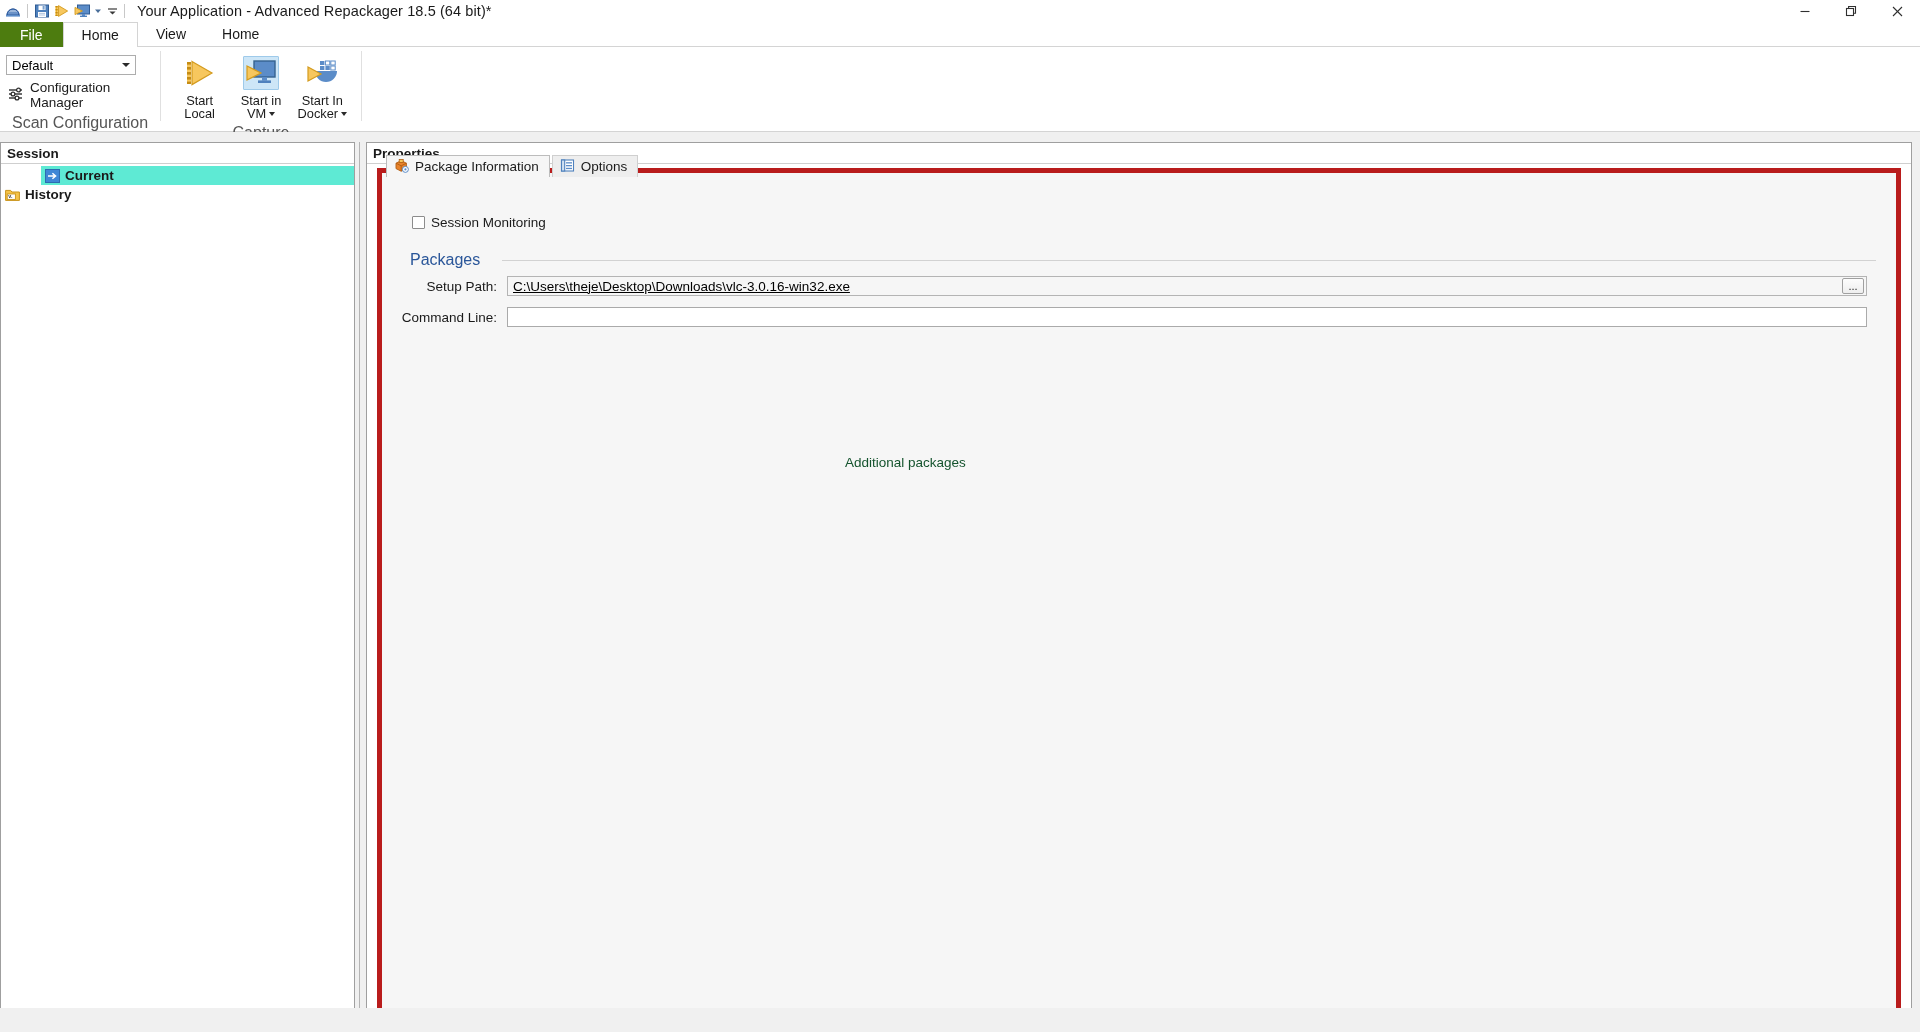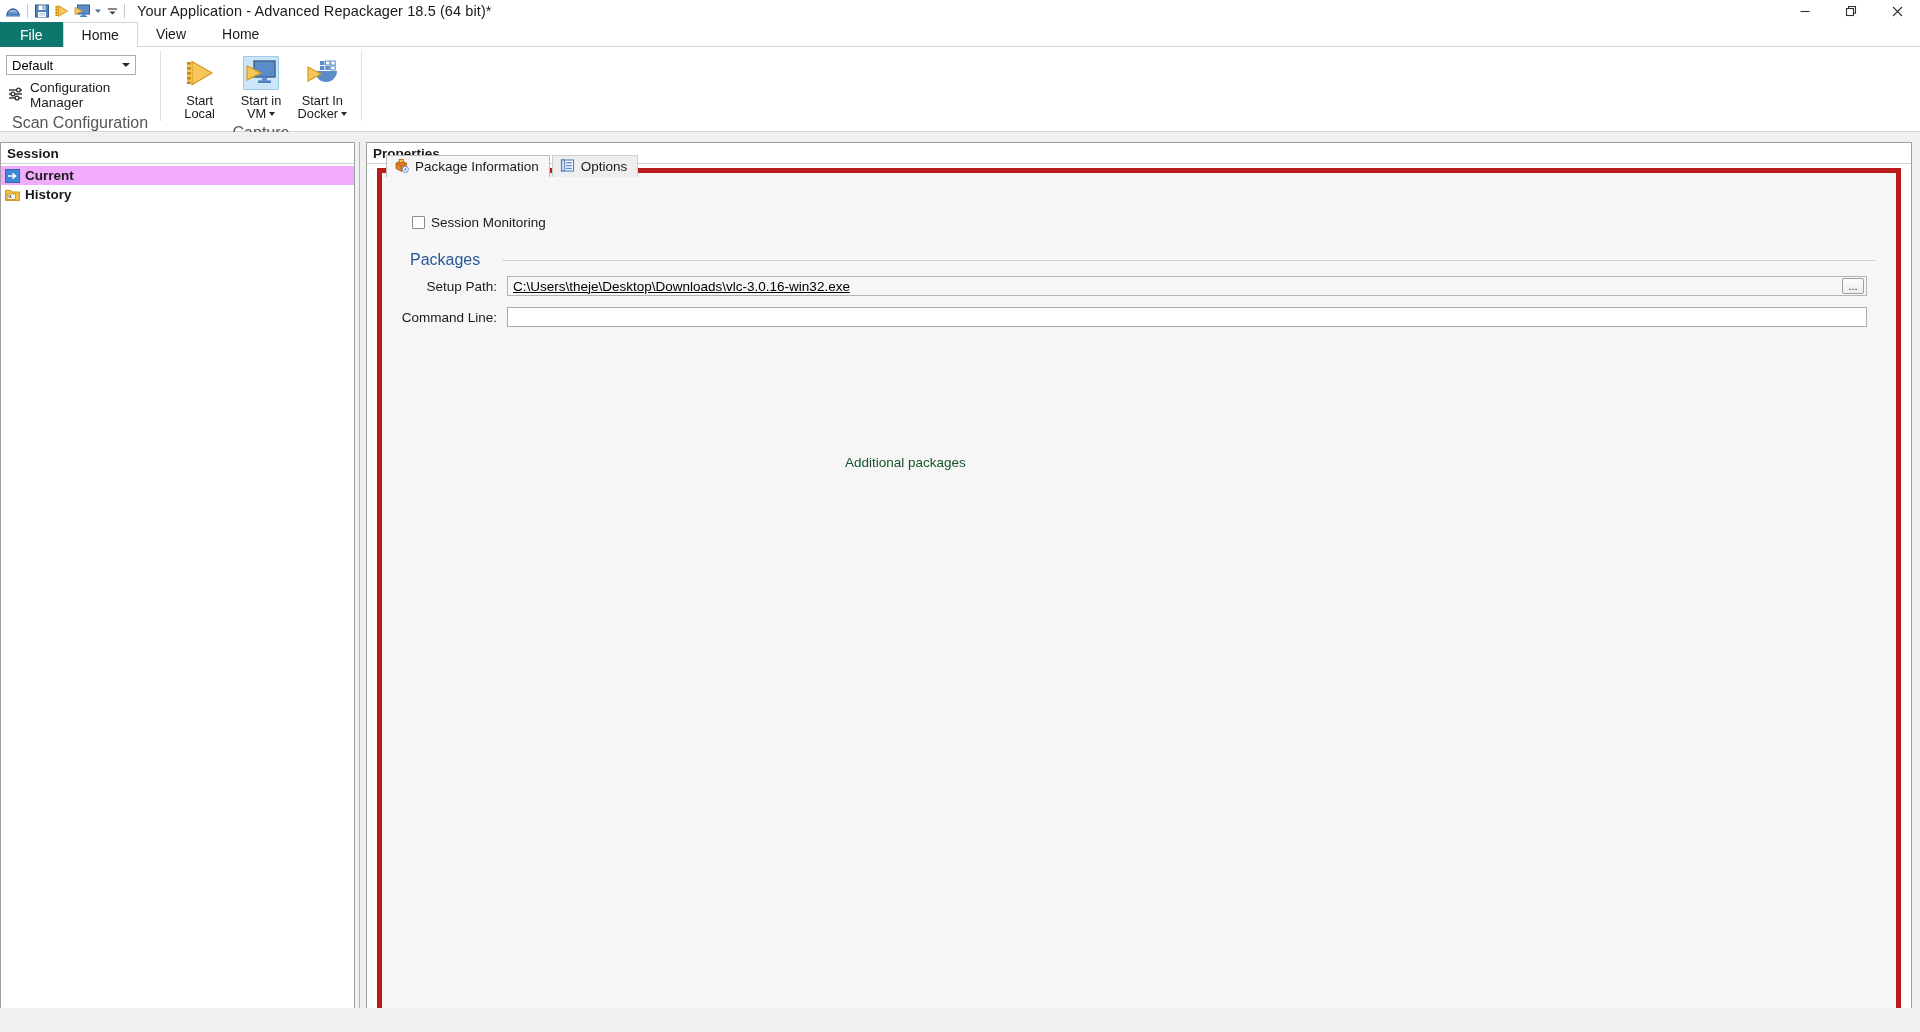--- a/index.html
+++ b/index.html
@@ -48,21 +48,21 @@
     background: #ffffff;
     display: flex; align-items: stretch;
   }
   .rtab {
     display: flex; align-items: center; justify-content: center;
     font-size: 14px; color: #1a1a1a;
     padding: 12px 18px; min-width: 56px;
     cursor: default;
   }
   .rtab.file {
-    background: #0f766e; color: #ffffff;
+    background: #4d7c0f; color: #ffffff;
     min-width: 57px; padding: 12px 20px;
   }
   .rtab.active {
     background: #ffffff;
     border-left: 1px solid #d4d4d4;
     border-right: 1px solid #d4d4d4;
     border-top: 1px solid #d4d4d4;
   }
   .ribbon-tabs-fill { flex: 1; border-bottom: 1px solid #d4d4d4; }
   .ribbon-tabs-pre { border-bottom: 1px solid #d4d4d4; }
@@ -150,21 +150,21 @@
     font-size: 13.5px; font-weight: bold; color: #1a1a1a;
     padding-left: 6px;
   }
   .tree-body { padding-top: 2px; }
   .tree-item {
     height: 19px; display: flex; align-items: center;
     padding-left: 3px; gap: 5px;
     font-size: 13.5px; font-weight: bold; color: #1a1a1a;
     cursor: default;
   }
-  .tree-item.selected { background: #f0abfc; }
+  .tree-item.selected { background: #5eead4; margin-left: 40px; }
   .tree-icon { width: 16px; height: 16px; display:flex; align-items:center; justify-content:center; }
 
   
   .splitter {
     position: absolute; left: 356px; top: 10px; width: 8px; height: 880px;
     background: #f0f0f0;
   }
   .splitter-line {
     position: absolute; left: 3px; top: 0; width: 1px; height: 880px;
     background: #b4b4b4;

